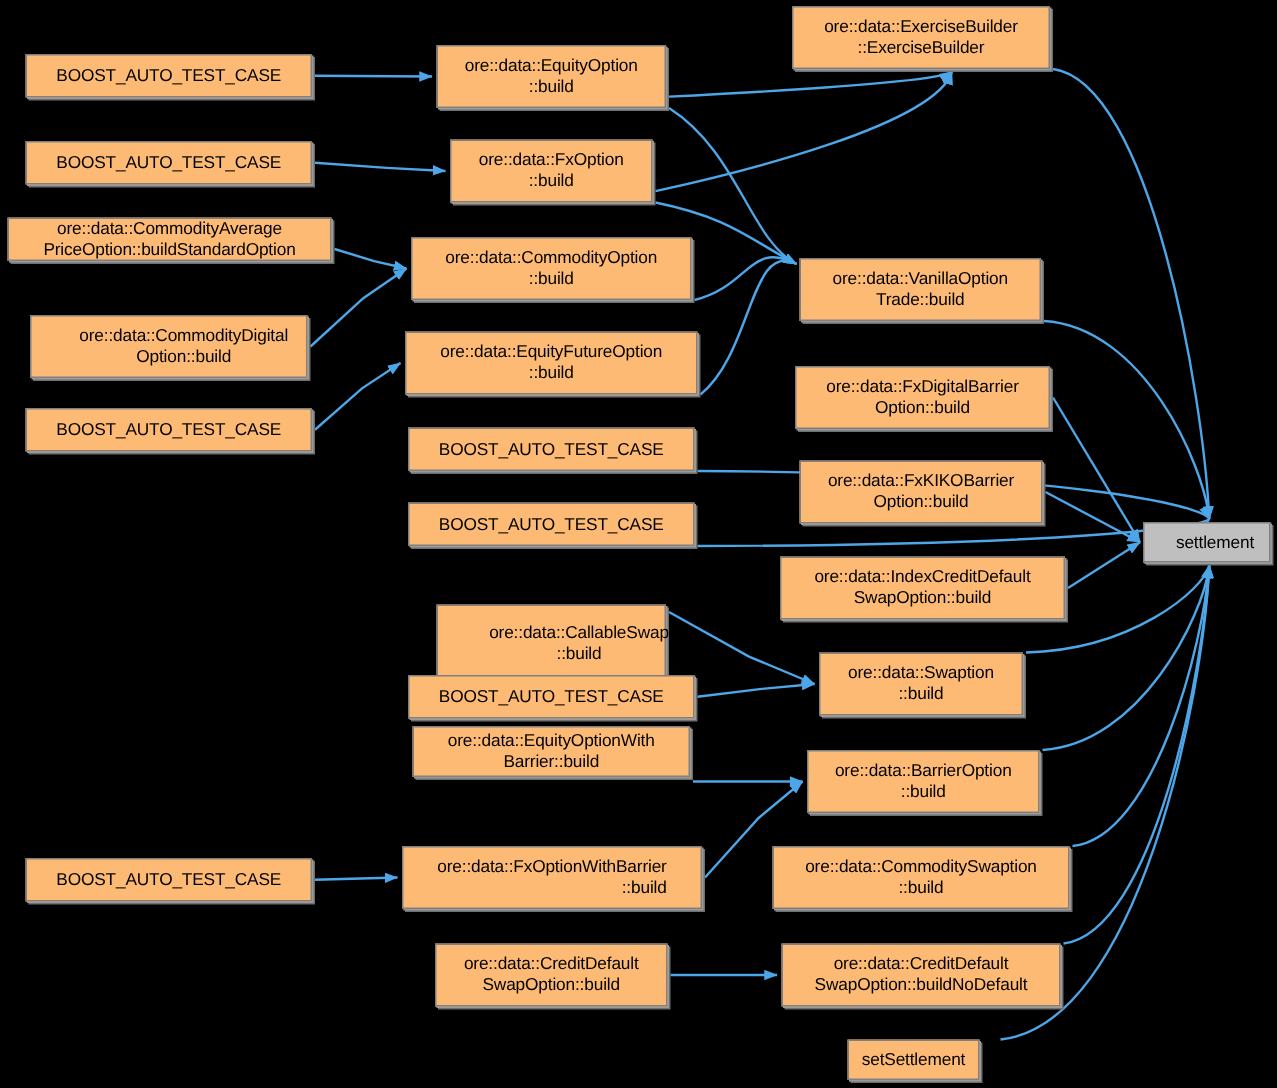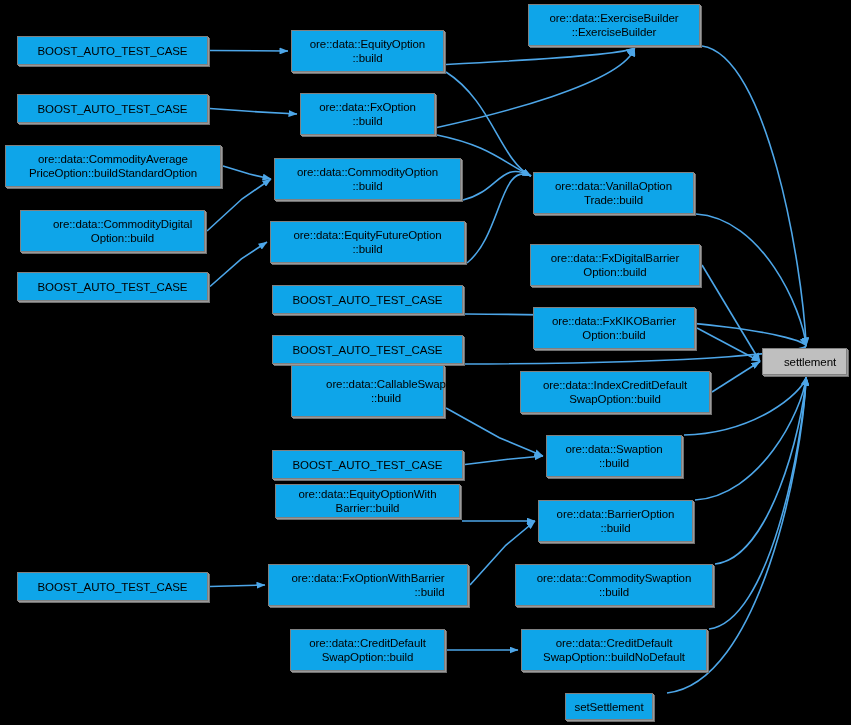--- a/index.html
+++ b/index.html
@@ -1,19 +1,19 @@
 <!DOCTYPE html>
 <html><head>
 <meta charset="utf-8">
 <style>
   html,body{margin:0;padding:0;background:#000;}
   #stage{position:relative;width:851px;height:725px;background:#000;overflow:hidden;
          font-family:"Liberation Sans",sans-serif;}
   #edges{position:absolute;left:0;top:0;width:851px;height:725px;}
-  .node{position:absolute;box-sizing:border-box;background:#0ea5e9;
+  .node{position:absolute;box-sizing:border-box;background:#fdba74;
         border:1px solid #808080;
         box-shadow:1px 1px 0 0 #9a9a9a, 2px 2px 0 0 #6f6f6f;
         display:flex;align-items:center;justify-content:center;text-align:center;
         color:#000;font-size:11.5px;line-height:14px;letter-spacing:-0.1px;
         padding:1px 3px;white-space:pre-line;}
   .node.focus{background:#bfbfbf;padding-left:14px;}
 </style>
 </head>
 <body>
 
@@ -50,37 +50,37 @@
       <path d="M712,392 L760,361.5" fill="none" stroke="#4da6e8" stroke-width="1.6" marker-end="url(#ah)"></path>
       <path d="M684,435 C754.876,433.26 802.2,393.24 806.2,377" fill="none" stroke="#4da6e8" stroke-width="1.6" marker-end="url(#ah)"></path>
       <path d="M695,500 C759.496,496.31 802.2,411.44 806.2,377" fill="none" stroke="#4da6e8" stroke-width="1.6" marker-end="url(#ah)"></path>
       <path d="M715,564 C769.72,558.39 802.2,429.36 806.2,377" fill="none" stroke="#4da6e8" stroke-width="1.6" marker-end="url(#ah)"></path>
       <path d="M709,629 C769.264,621.44 802.2,447.56 806.2,377" fill="none" stroke="#4da6e8" stroke-width="1.6" marker-end="url(#ah)"></path>
       <path d="M667,693 C758.8720000000001,683.52 802.2,465.48 806.2,377" fill="none" stroke="#4da6e8" stroke-width="1.6" marker-end="url(#ah)"></path>
     </svg>
   <div id="nodes">
       <div class="node" style="left: 17px; top: 36px; width: 191px; height: 29px;">BOOST_AUTO_TEST_CASE</div>
       <div class="node" style="left: 17px; top: 94px; width: 191px; height: 29px;">BOOST_AUTO_TEST_CASE</div>
-      <div class="node" style="left: 5px; top: 145px; width: 216px; height: 42px;">ore::data::CommodityAverage
+      <div class="node" style="left: 5px; top: 145px; width: 216px; height: 29px;">ore::data::CommodityAverage
 PriceOption::buildStandardOption</div>
       <div class="node" style="left: 20px; top: 210px; width: 185px; height: 42px; padding-left: 23px;">ore::data::CommodityDigital
 Option::build</div>
       <div class="node" style="left: 17px; top: 272px; width: 191px; height: 29px;">BOOST_AUTO_TEST_CASE</div>
       <div class="node" style="left: 17px; top: 572px; width: 191px; height: 29px;">BOOST_AUTO_TEST_CASE</div>
       <div class="node" style="left: 291px; top: 30px; width: 153px; height: 42px; text-align: center;">ore::data::EquityOption
 ::build</div>
       <div class="node" style="left: 300px; top: 93px; width: 135px; height: 42px;">ore::data::FxOption
 ::build</div>
       <div class="node" style="left: 274px; top: 158px; width: 187px; height: 42px;">ore::data::CommodityOption
 ::build</div>
       <div class="node" style="left: 270px; top: 221px; width: 195px; height: 42px;">ore::data::EquityFutureOption
 ::build</div>
       <div class="node" style="left: 272px; top: 285px; width: 191px; height: 29px;">BOOST_AUTO_TEST_CASE</div>
       <div class="node" style="left: 272px; top: 335px; width: 191px; height: 29px;">BOOST_AUTO_TEST_CASE</div>
-      <div class="node" style="left: 291px; top: 365px; width: 153px; height: 52px; padding-left: 40px;">ore::data::CallableSwap
+      <div class="node" style="left: 291px; top: 403px; width: 153px; height: 52px; padding-left: 40px;">ore::data::CallableSwap
 ::build</div>
       <div class="node" style="left: 272px; top: 450px; width: 191px; height: 29px;">BOOST_AUTO_TEST_CASE</div>
       <div class="node" style="left: 275px; top: 484px; width: 185px; height: 34px;">ore::data::EquityOptionWith
 Barrier::build</div>
       <div class="node" style="left: 268px; top: 564px; width: 200px; height: 42px; text-align: right;">ore::data::FxOptionWithBarrier
 ::build</div>
       <div class="node" style="left: 290px; top: 629px; width: 155px; height: 42px;">ore::data::CreditDefault
 SwapOption::build</div>
       <div class="node" style="left: 528px; top: 4px; width: 172px; height: 42px;">ore::data::ExerciseBuilder
 ::ExerciseBuilder</div>

